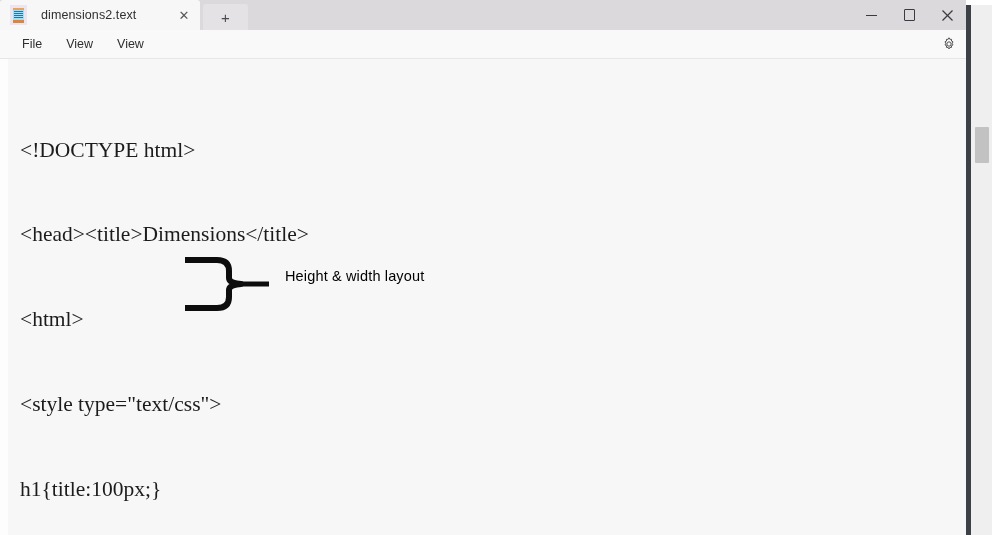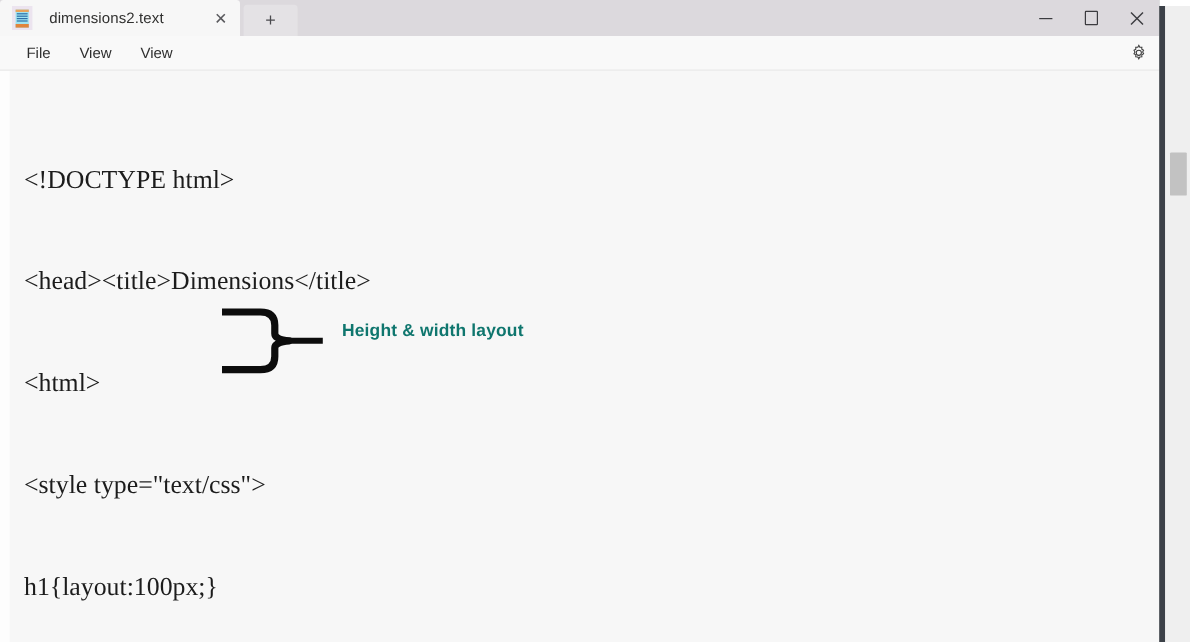--- a/index.html
+++ b/index.html
@@ -212,22 +212,22 @@
     height: 58px;
     pointer-events: none;
   }
   .annotation svg { display: block; }
   .annotation-label {
     position: absolute;
     left: 102px;
     top: 13px;
     font-family: "Liberation Sans", sans-serif;
     font-size: 14.5px;
-    font-weight: bold;
-    color: #0f766e;
+    font-weight: normal;
+    color: #000000;
     white-space: nowrap;
     letter-spacing: .15px;
   }
 
   
   .rightborder {
     position: absolute;
     left: 966px;
     top: 0;
     width: 5px;
@@ -318,21 +318,21 @@
   </div>
 
   <div class="content">
     <div class="leftgutter"></div>
 
     <div class="code">
       <div class="line">&lt;!DOCTYPE html&gt;</div>
       <div class="line">&lt;head&gt;&lt;title&gt;Dimensions&lt;/title&gt;</div>
       <div class="line">&lt;html&gt;</div>
       <div class="line">&lt;style type="text/css"&gt;</div>
-      <div class="line">h1{layout:100px;}</div>
+      <div class="line">h1{title:100px;}</div>
       
       
       
       
       
       
       
       
       
     </div>

